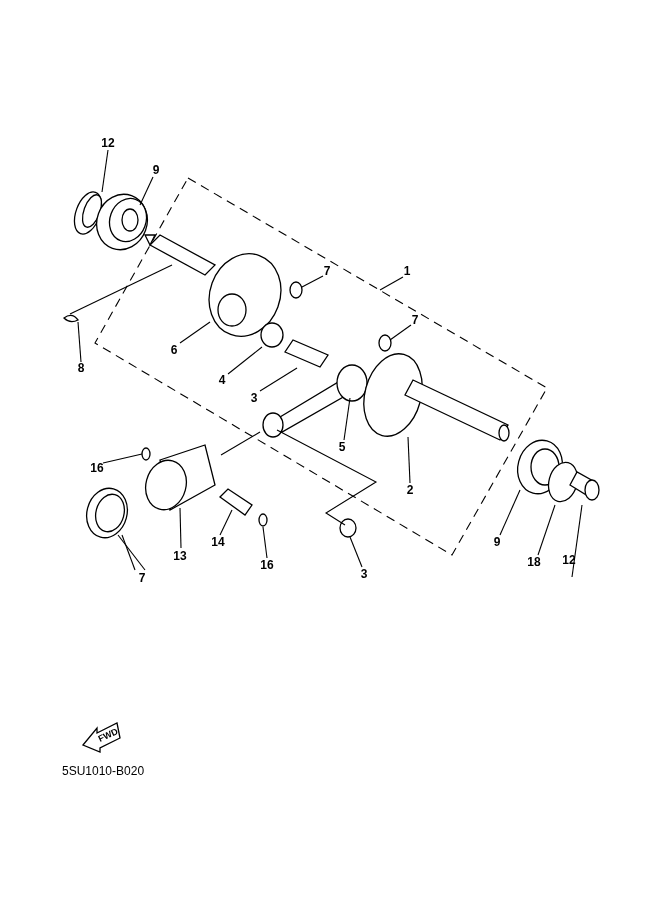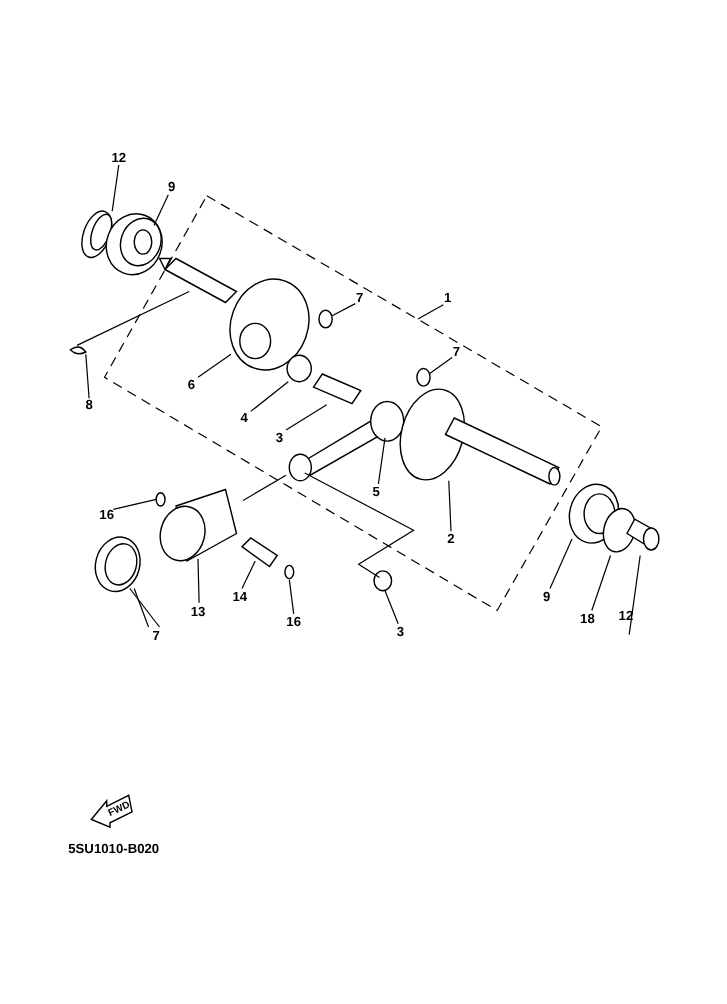--- a/index.html
+++ b/index.html
@@ -1,19 +1,19 @@
 <!DOCTYPE html>
 <html><head>
 <meta charset="utf-8">
 <style>
   html,body{margin:0;padding:0;background:#fff;}
   body{width:661px;height:913px;position:relative;overflow:hidden;font-family:"Liberation Sans",sans-serif;}
   #diagram{position:absolute;left:0;top:0;width:661px;height:913px;}
   .callout{position:absolute;font-size:12px;font-weight:bold;color:#000;transform:translate(-50%,-50%);white-space:nowrap;}
-  .code{position:absolute;left:62px;top:764px;font-size:12px;font-weight:bold;color:#000;}
+  .code{position:absolute;left:62px;top:764px;font-size:12px;font-weight:normal;color:#000;}
   svg .ol{fill:#fff;stroke:#000;stroke-width:1.3;}
   svg .ln{fill:none;stroke:#000;stroke-width:1.1;}
   svg .ds{fill:none;stroke:#000;stroke-width:1.1;stroke-dasharray:9 6;}
 </style>
 </head>
 <body>
 
 <div id="diagram">
 <svg width="661" height="913" viewBox="0 0 661 913">
 

